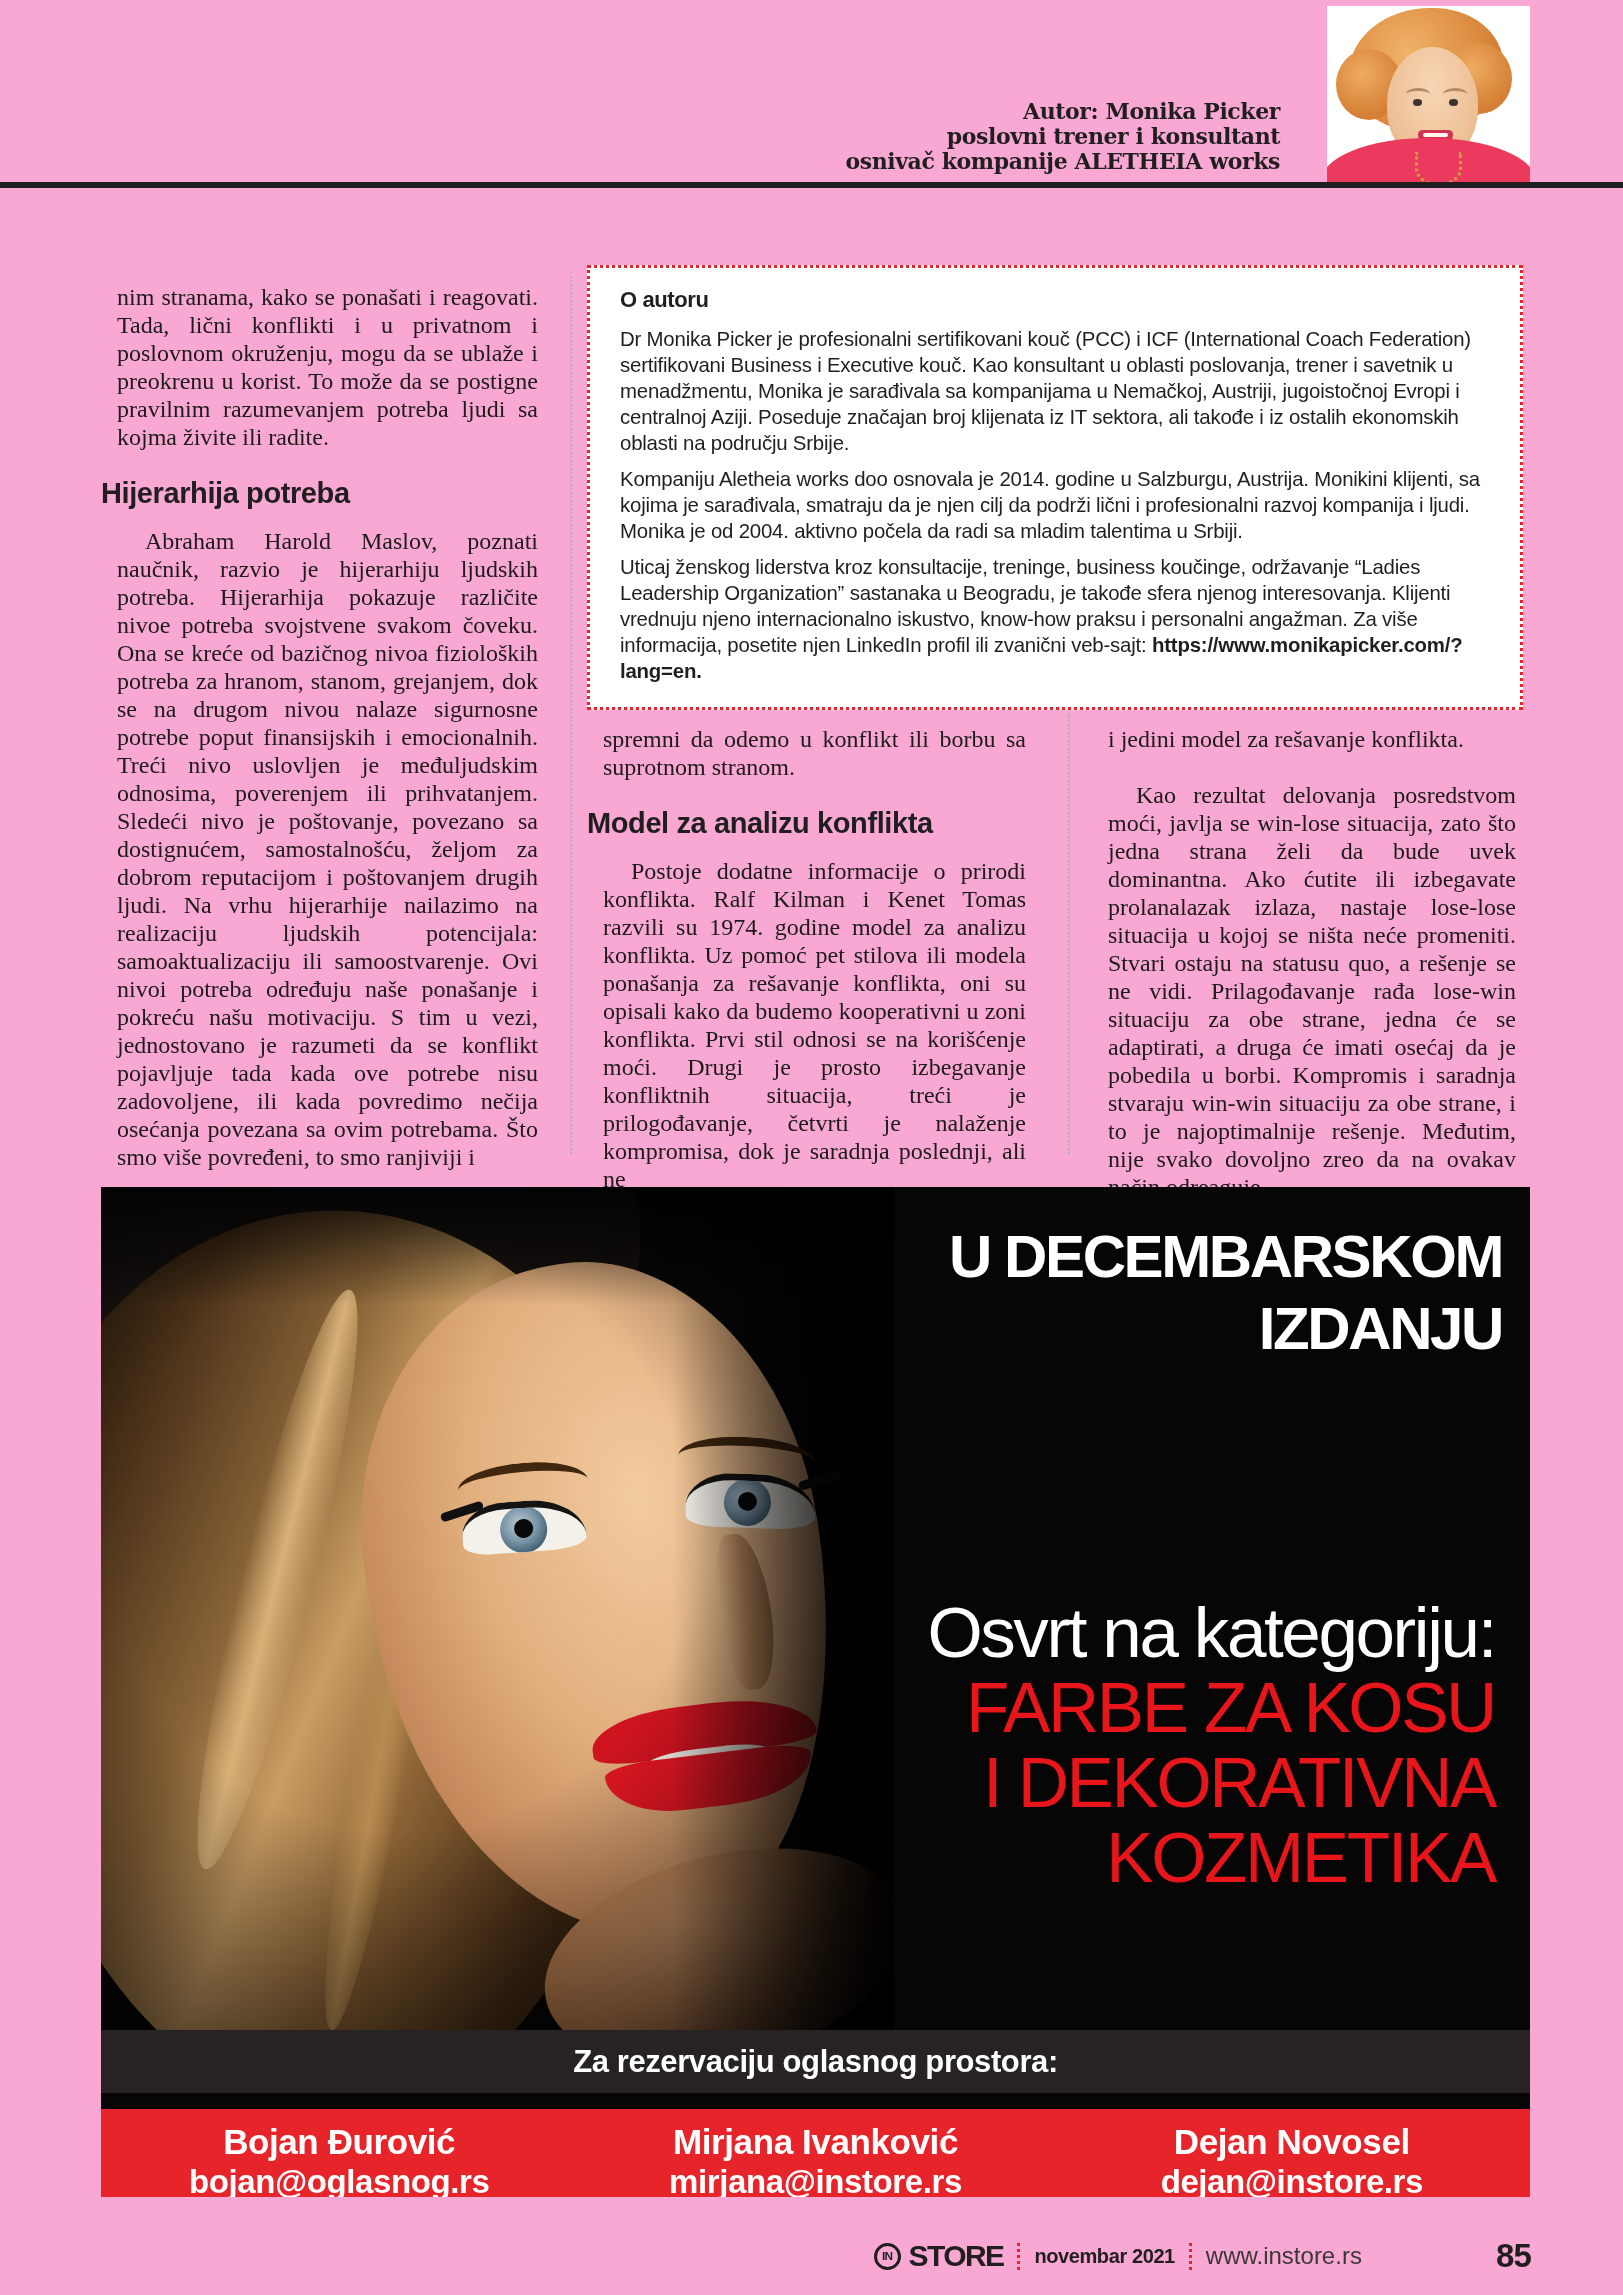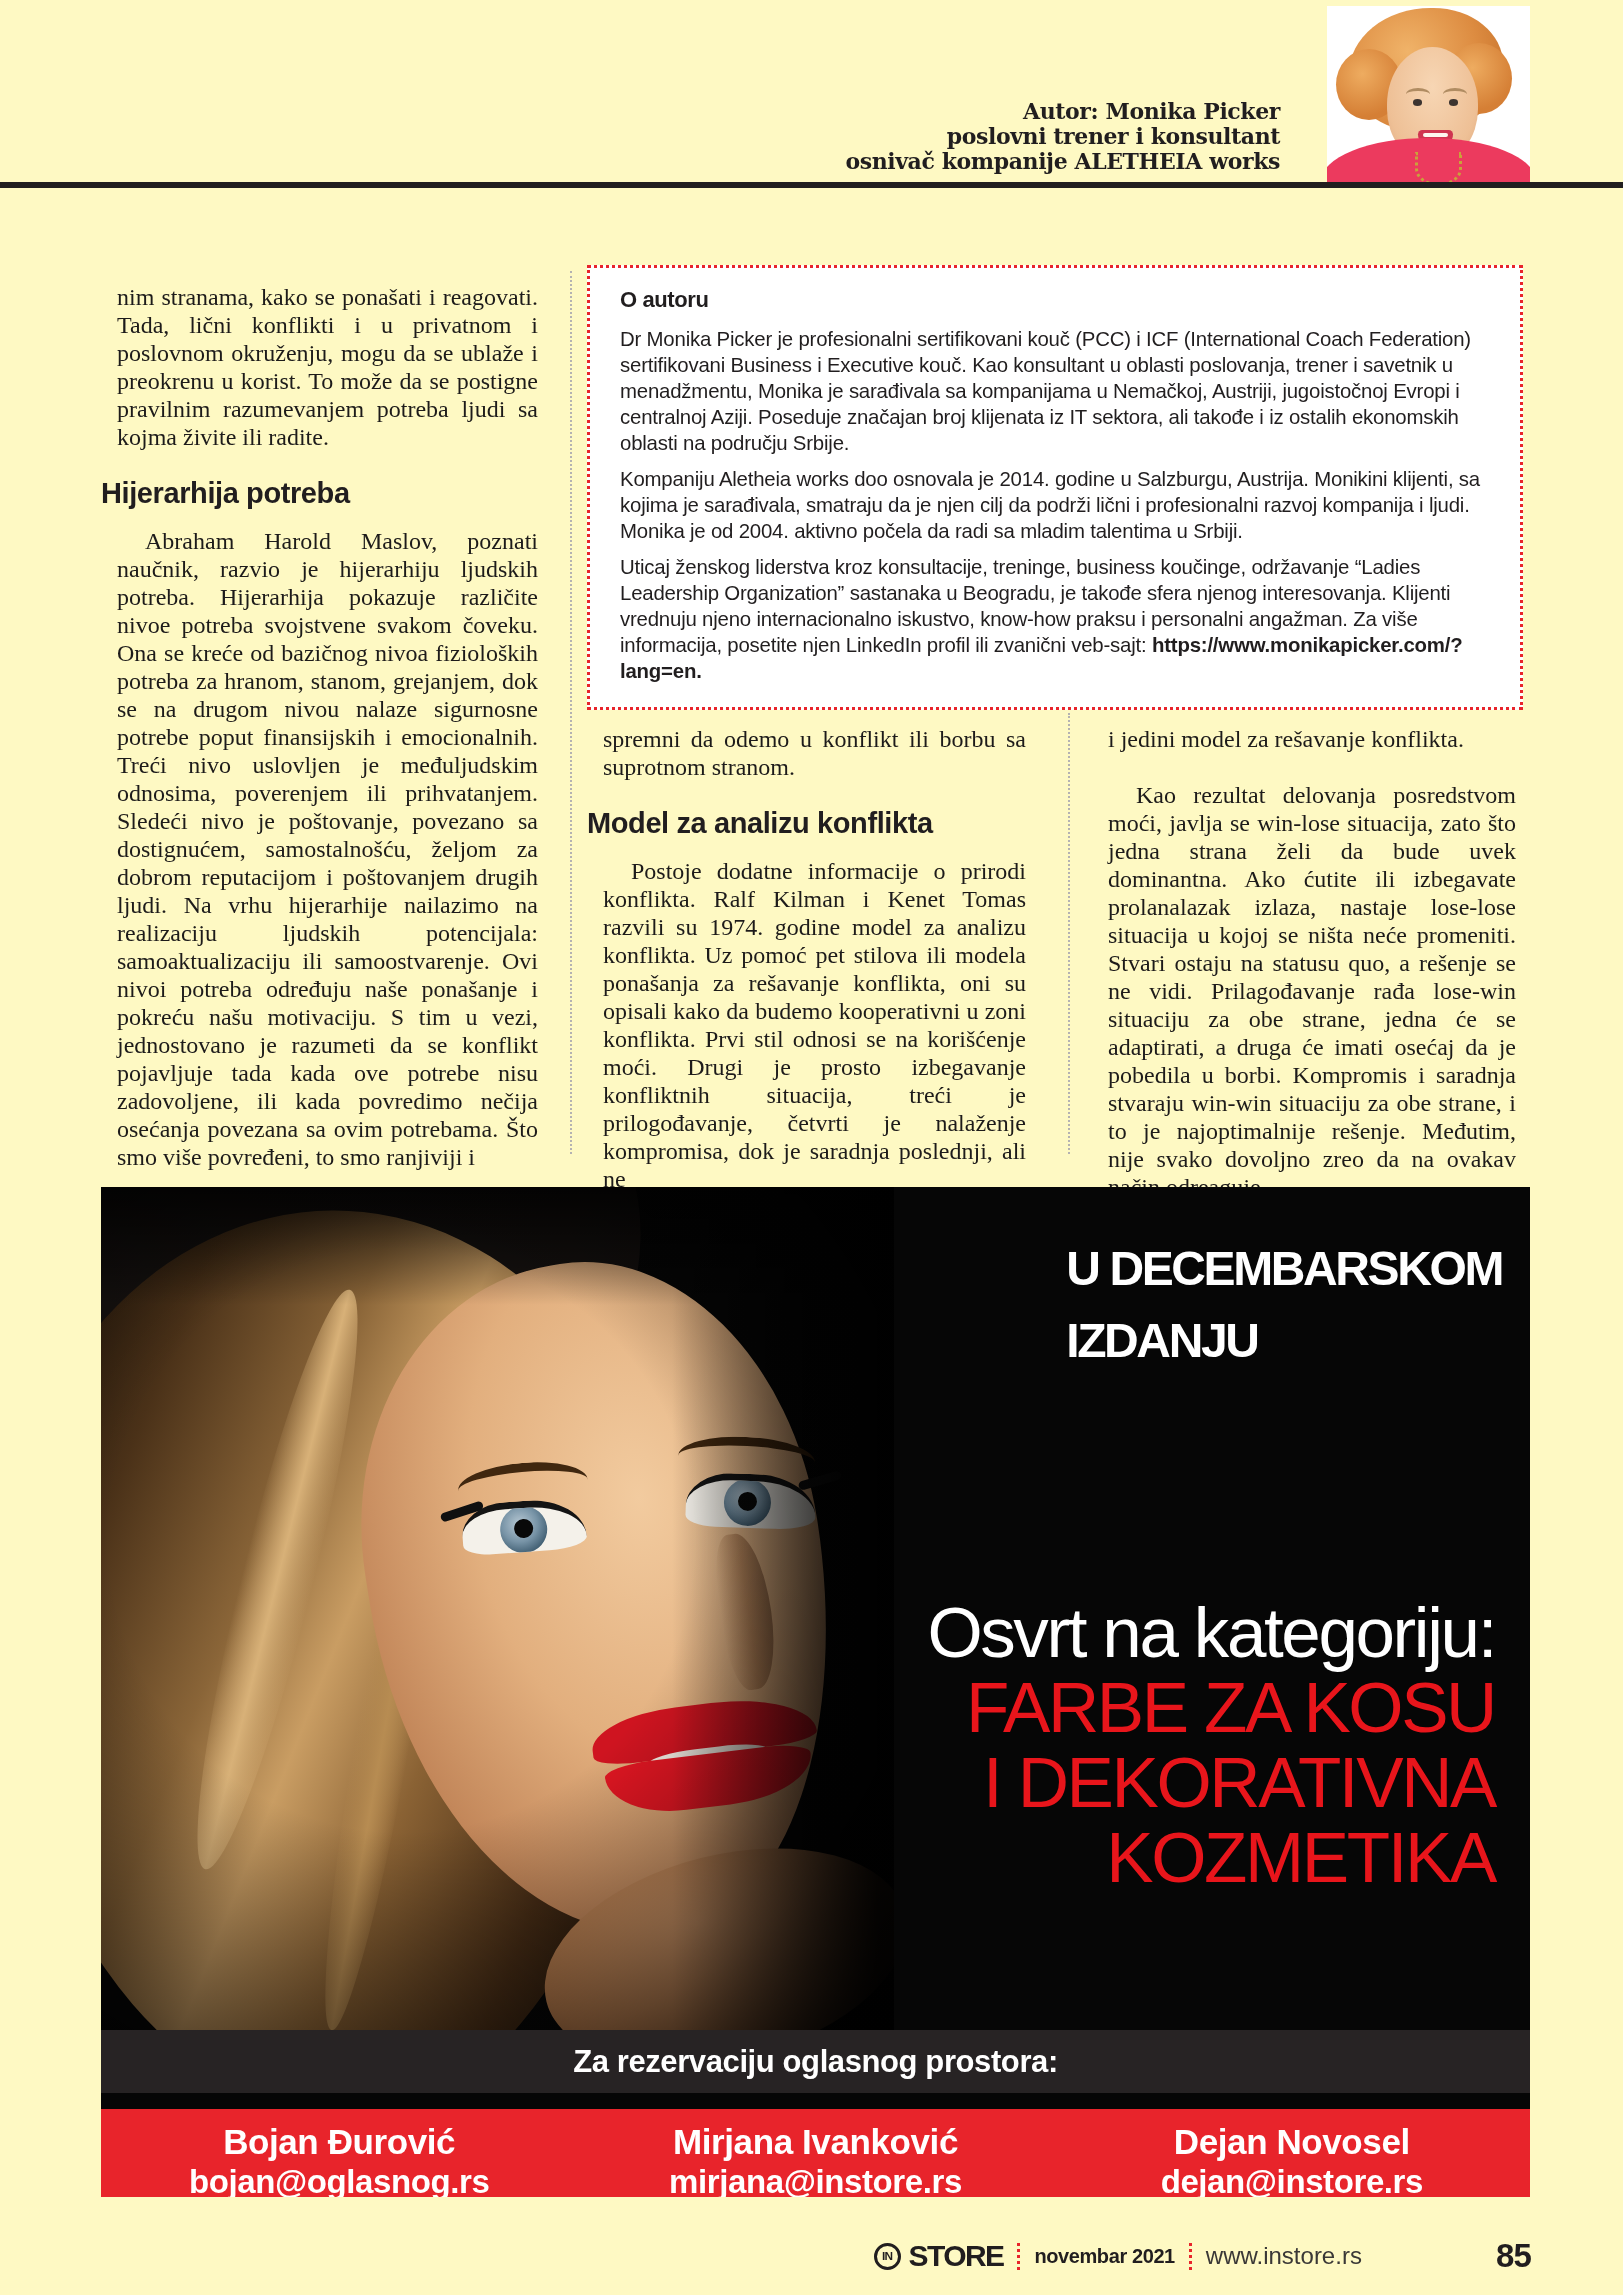--- a/index.html
+++ b/index.html
@@ -1,16 +1,16 @@
 <!DOCTYPE html>
 <html style="font-size:12.6px"><head>
 <meta charset="utf-8">
 <style>
   html,body{margin:0;padding:0;background:#e9e9e9;}
-  .page{position:relative;width:1623px;height:2295px;background:#fef9c3;overflow:hidden;
+  .page{position:relative;width:1623px;height:2295px;background:#f9a8d4;overflow:hidden;
         font-family:"Liberation Serif", serif;color:#1d1b1a;}
 
   
   .author-block{position:absolute;top:99px;right:343px;text-align:right;
     font-family:"DejaVu Serif", serif;font-weight:700;font-size:22px;line-height:25px;
     color:#211e1f;letter-spacing:-0.4px;}
   .author-photo{position:absolute;left:1327px;top:6.3px;width:203px;height:177px;background:#fff;overflow:hidden;}
   .hp-hair{position:absolute;left:22px;top:1.6px;width:154px;height:124px;border-radius:54% 46% 52% 48%;
     background:radial-gradient(circle at 38% 35%, #f0b369 0%, #dd8c41 55%, #c06a24 100%);}
   .hp-hair:before,.hp-hair:after{content:"";position:absolute;width:66px;height:71px;border-radius:50%;
@@ -93,22 +93,22 @@
   .ad-lips .teeth{position:absolute;left:55px;top:49px;width:118px;height:20.4px;background:#f2ece2;border-radius:40%;}
   .ad-lips .low{position:absolute;left:9.4px;top:55px;width:92%;height:53px;background:#e01622;
     border-radius:32% 32% 58% 52% / 30% 30% 110% 110%;}
   .ad-neck{position:absolute;left:440px;top:668px;width:369px;height:204px;transform:rotate(-14deg);
     background:radial-gradient(ellipse at 45% 30%, #d79d6d 0%, #b57a4b 60%, #7e5130 100%);
     border-radius:50%;}
   .ad-fade{position:absolute;left:0;top:0;width:100%;height:100%;
     background:radial-gradient(ellipse at 38% 42%, rgba(0,0,0,0) 42%, rgba(0,0,0,0.5) 76%, rgba(0,0,0,0.94) 100%),
                linear-gradient(90deg, rgba(0,0,0,0) 72%, rgba(0,0,0,0.92) 98%),
                linear-gradient(0deg, rgba(0,0,0,0) 86%, rgba(0,0,0,0.8) 100%);}
-  .ad-title{position:absolute;top:46px;right:28px;text-align:left;color:#fff;
-    font-family:"Liberation Sans", sans-serif;font-weight:700;font-size:48px;line-height:72px;letter-spacing:-2.4px;}
+  .ad-title{position:absolute;top:34px;right:28px;text-align:right;color:#fff;
+    font-family:"Liberation Sans", sans-serif;font-weight:700;font-size:60px;line-height:72px;letter-spacing:-2.4px;}
   .ad-category{position:absolute;top:408px;right:35px;text-align:right;
     font-family:"Liberation Sans", sans-serif;font-weight:400;font-size:71px;line-height:75px;letter-spacing:-2.4px;}
   .ad-category .white{color:#ffffff;}
   .ad-category .red{color:#e8151b;}
   .ad-reserve-band{position:absolute;left:0;top:843px;width:100%;height:63px;background:#272324;
     display:flex;align-items:center;justify-content:center;}
   .ad-reserve-band span{font-family:"Liberation Sans", sans-serif;font-weight:700;font-size:31px;
     color:#fff;letter-spacing:-0.4px;}
   .ad-contact-band{position:absolute;left:0;top:905px;width:100%;height:104px;background:#e8242b;
     display:flex;align-items:center;margin-top:17px;}

